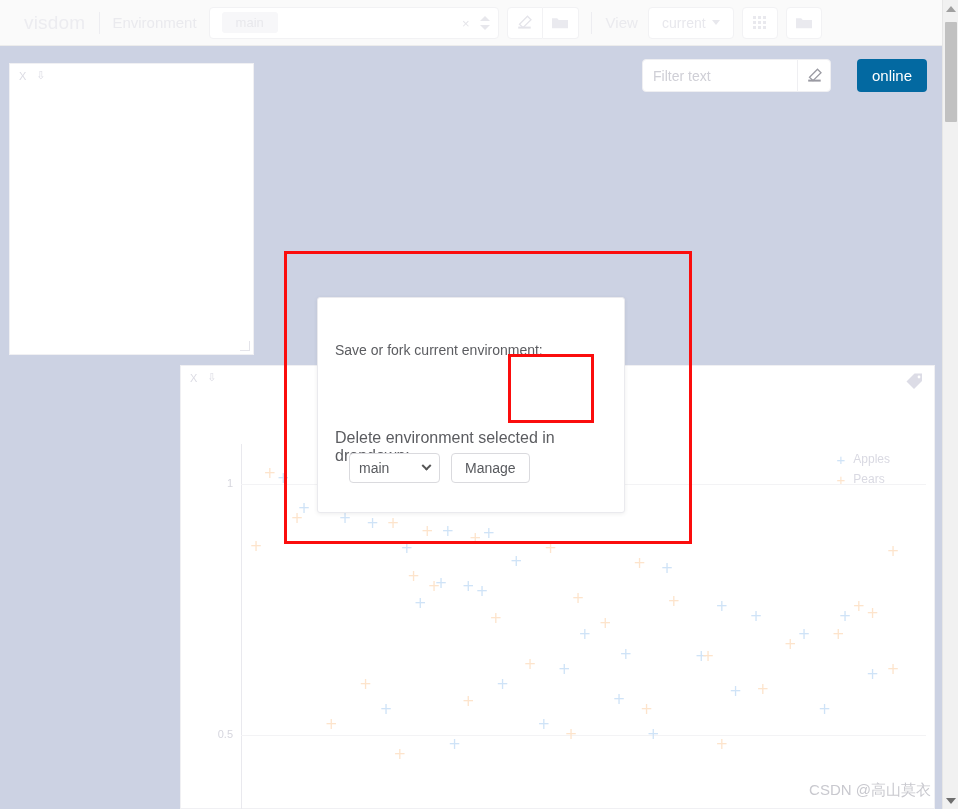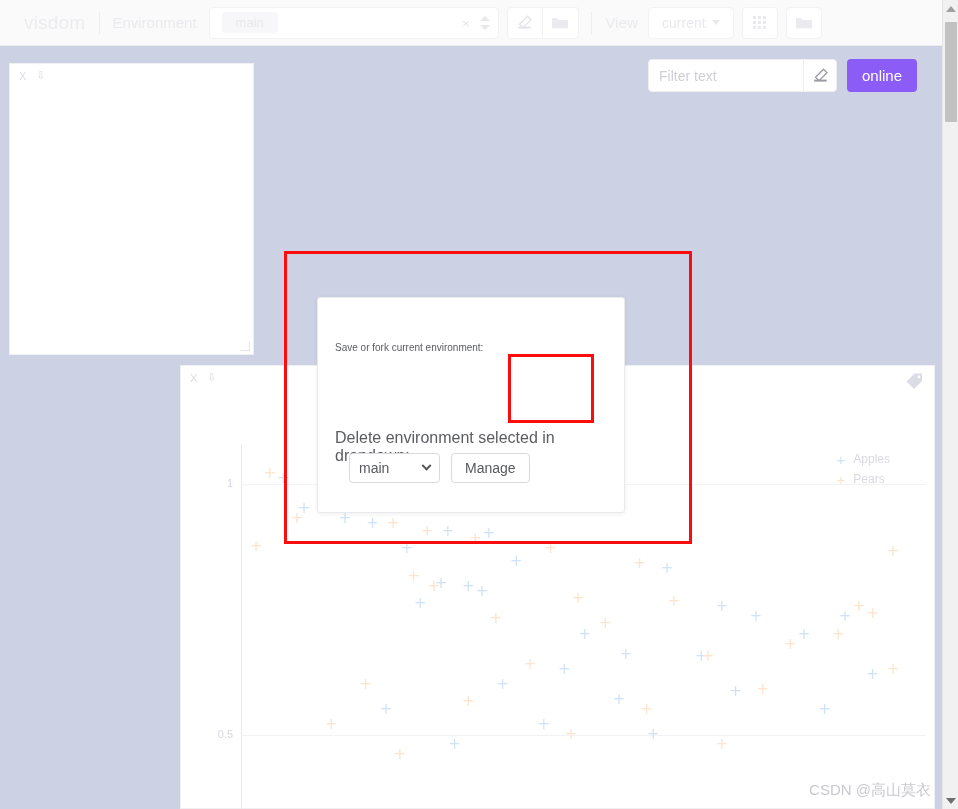--- a/index.html
+++ b/index.html
@@ -105,43 +105,43 @@
   .grid-ico {
     display: grid;
     grid-template-columns: repeat(3, 3px);
     grid-template-rows: repeat(3, 3px);
     gap: 2px;
   }
   .grid-ico i { background: #e9e9ee; display: block; width: 3px; height: 3px; }
 
   
   .filterwrap {
-    position: absolute; right: 41px; top: 59px;
-    display: flex; align-items: stretch; gap: 10px;
+    position: absolute; right: 31px; top: 59px;
+    display: flex; align-items: stretch; gap: 26px;
   }
   .filter-input {
     width: 165px; height: 33px;
     background: #ffffff;
     border: 1px solid #efeff2;
     border-radius: 4px 0 0 4px;
     display: flex; align-items: center;
     padding: 0 10px;
     font-size: 14px; color: #cfcfd6;
   }
   .filter-clear {
     width: 34px; height: 33px;
     margin-left: -10px;
     background: #ffffff;
     border: 1px solid #efeff2;
     border-radius: 0 4px 4px 0;
     display: flex; align-items: center; justify-content: center;
   }
   .online-badge {
     height: 33px; min-width: 70px;
-    background: #8b5cf6;
+    background: #0369a1;
     border-radius: 4px;
     display: flex; align-items: center; justify-content: center;
     color: #ffffff; font-size: 15px;
     padding: 0 14px;
   }
 
   
   .pane {
     position: absolute;
     background: #ffffff;
@@ -212,21 +212,21 @@
     border: 1px solid #eaeaee;
     border-radius: 3px;
     box-shadow: 0 1px 4px rgba(0,0,0,.07);
   }
   .modal-title {
     position: absolute; left: 31px; top: 17px;
     font-size: 19px; color: #595a5e;
   }
   .modal-label1 {
     position: absolute; left: 17px; top: 44px;
-    font-size: 10px; color: #5b5c60;
+    font-size: 14px; color: #5b5c60;
   }
   .modal-row1 {
     position: absolute; left: 31px; top: 69px;
     display: flex; align-items: center; gap: 12px;
   }
   .env-name-input {
     width: 163px; height: 32px;
     border: 1px solid #7eb4e2;
     border-radius: 4px;
     background: #ffffff;

